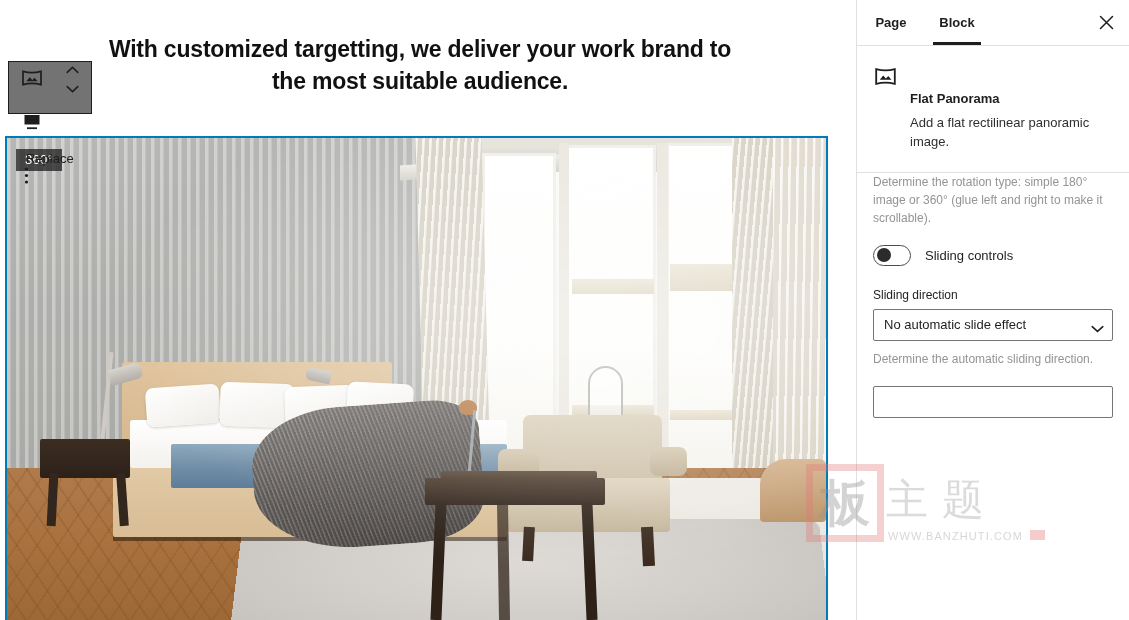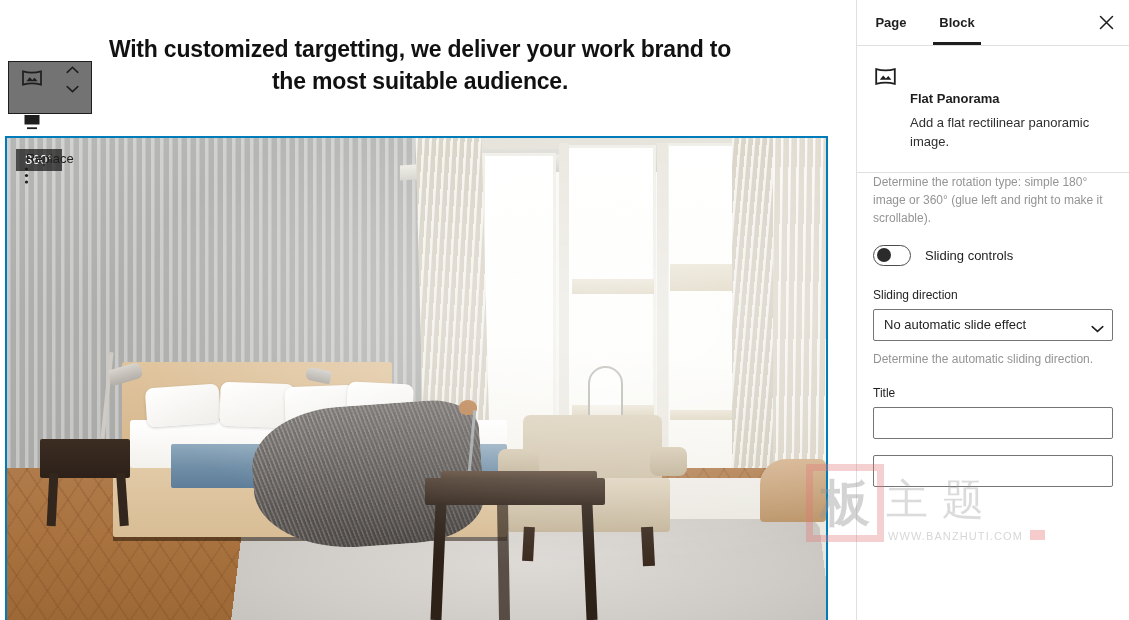--- a/index.html
+++ b/index.html
@@ -677,24 +677,20 @@
             <option>No automatic slide effect</option>
           </select>
           <span class="select-chevron">
             <svg width="13" height="8" viewBox="0 0 13 8" aria-hidden="true">
               <path d="M1.2 1.6L6.5 6.4l5.3-4.8" fill="none" stroke="#1e1e1e" stroke-width="1.5" stroke-linecap="round"></path>
             </svg>
           </span>
         </div>
         <p class="help-text">Determine the automatic sliding direction.</p>
 
-        <div class="field-block">
-          <label class="field-label">Title</label>
-          <input class="text-input" type="text" placeholder="" style="">
-        </div>
 
         <div class="field-block">
           <input class="text-input" type="text" placeholder="" style="">
         </div>
 
       </div>
     </div>
   </div>
 
   <div id="watermark">

